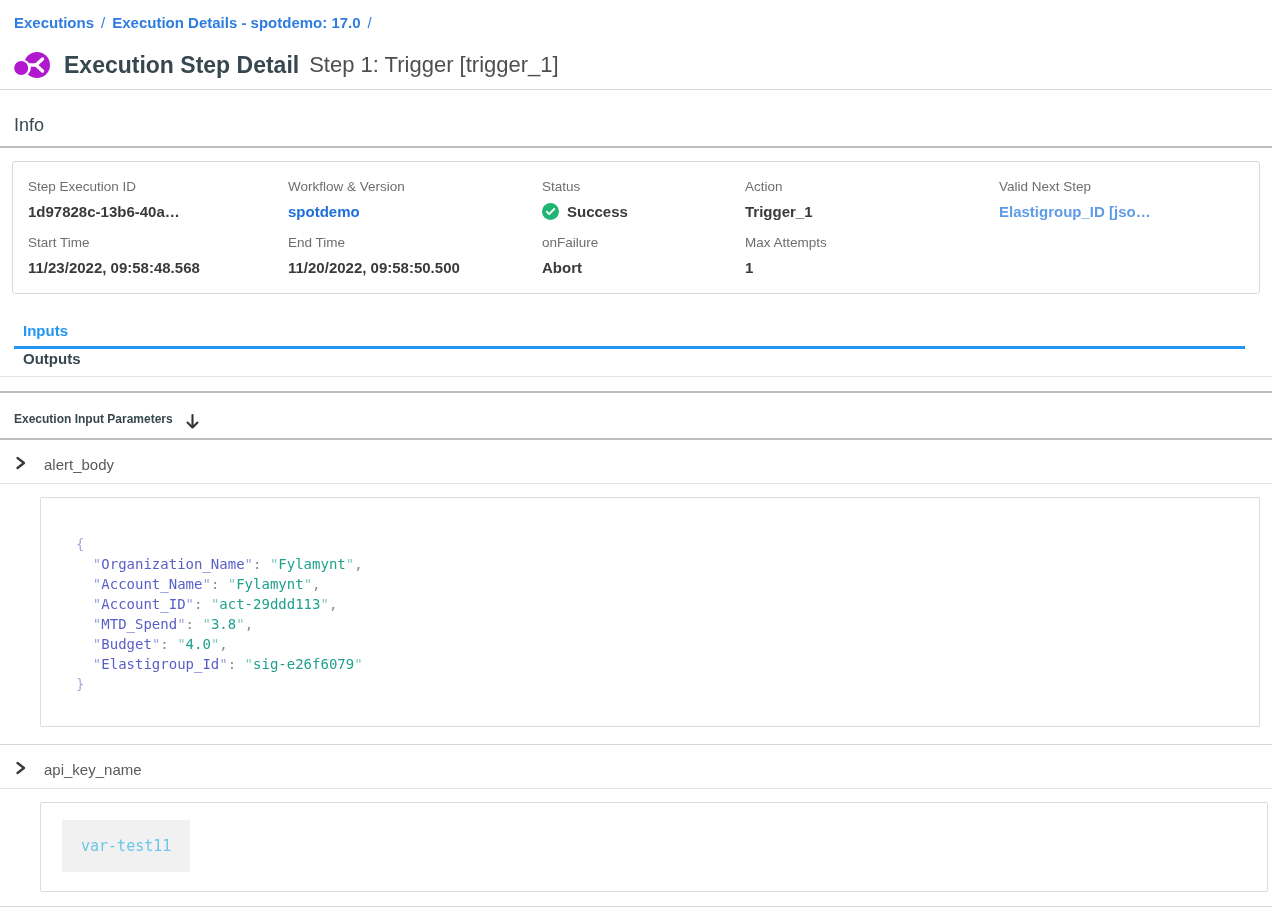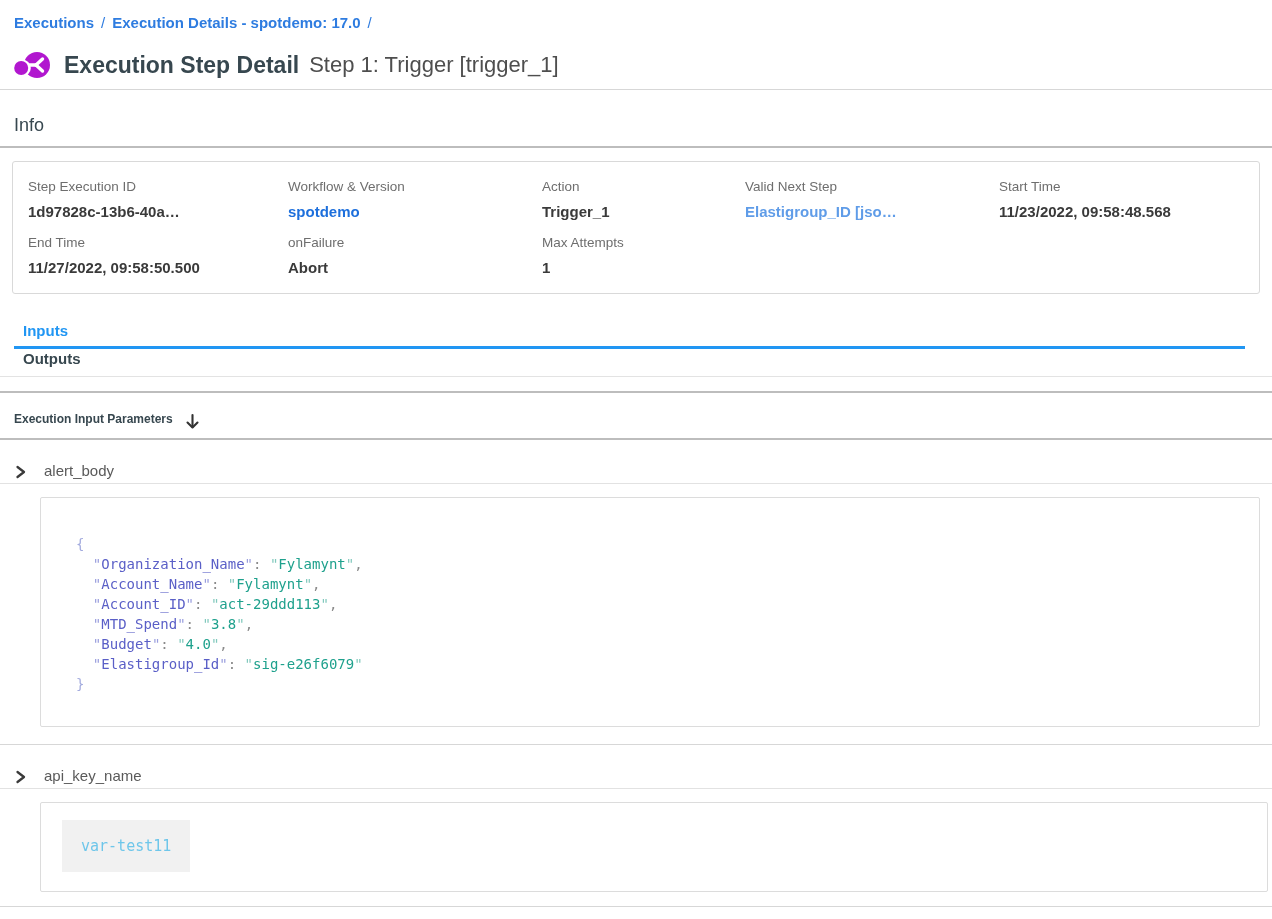--- a/index.html
+++ b/index.html
@@ -50,21 +50,21 @@
   
   .tabs{display:flex;margin-top:26px;padding-left:14px;border-bottom:1px solid #e3e3e3;flex-direction:column;}
   .tab{position:relative;padding:2px 9px 9px 9px;margin-right:27px;font-size:15px;font-weight:600;color:#37474f;cursor:pointer;}
   .tab.active{color:var(--tab-blue);}
   .tab.active::after{content:"";position:absolute;left:0;right:0;bottom:-1px;height:3px;background:var(--tab-blue);}
   
   .params-header{margin:13px 0 0 0;padding:0 14px;height:26px;display:flex;align-items:center;gap:11px;
     font-size:12px;font-weight:600;color:#37474f;}
   .params-header .mt{margin-top:6px;}
   
-  .param-row{display:flex;align-items:flex-end;height:44px;padding:4px 14px;gap:17px;
+  .param-row{display:flex;align-items:flex-start;height:44px;padding:16px 14px;gap:17px;
     border-bottom:1px solid #e2e2e2;font-size:15px;color:#5a5a5a;cursor:pointer;}
   .chev{flex:0 0 auto;display:inline-flex;}
   
   .json-panel{margin:13px 12px 0 40px;border:1px solid #dcdcdc;border-radius:2px;
     padding:36px 20px 32px 35px;}
   .jcode{font-family:"DejaVu Sans Mono",monospace;font-size:14px;line-height:20px;white-space:pre;}
   .jb{color:var(--json-brace);}
   .jq{color:var(--json-key-quote);}
   .jk{color:var(--json-key);}
   .jp{color:var(--json-punct);}
@@ -110,34 +110,44 @@
 <div class="info-card">
   <div class="field">
     <div class="label">Step Execution ID</div>
     <div class="value">1d97828c-13b6-40a…</div>
   </div>
   <div class="field">
     <div class="label">Workflow &amp; Version</div>
     <div class="value link">spotdemo</div>
   </div>
   <div class="field">
+    <div class="label">Status</div>
+    <div class="value status-value">
+      <svg width="17" height="17" viewBox="0 0 17 17">
+        <circle cx="8.5" cy="8.5" r="8.5" fill="#21b573"></circle>
+        <path d="M4.8 8.7 l2.4 2.4 5-5.1" stroke="#fff" stroke-width="1.9" fill="none" stroke-linecap="round" stroke-linejoin="round"></path>
+      </svg>
+      <span>Success</span>
+    </div>
+  </div>
+  <div class="field">
     <div class="label">Action</div>
     <div class="value">Trigger_1</div>
   </div>
   <div class="field">
     <div class="label">Valid Next Step</div>
     <div class="value link-light">Elastigroup_ID [jso…</div>
   </div>
   <div class="field">
     <div class="label">Start Time</div>
     <div class="value">11/23/2022, 09:58:48.568</div>
   </div>
   <div class="field">
     <div class="label">End Time</div>
-    <div class="value">11/27/2022, 09:58:50.500</div>
+    <div class="value">11/20/2022, 09:58:50.500</div>
   </div>
   <div class="field">
     <div class="label">onFailure</div>
     <div class="value">Abort</div>
   </div>
   <div class="field">
     <div class="label">Max Attempts</div>
     <div class="value">1</div>
   </div>
   <div class="field"></div>

